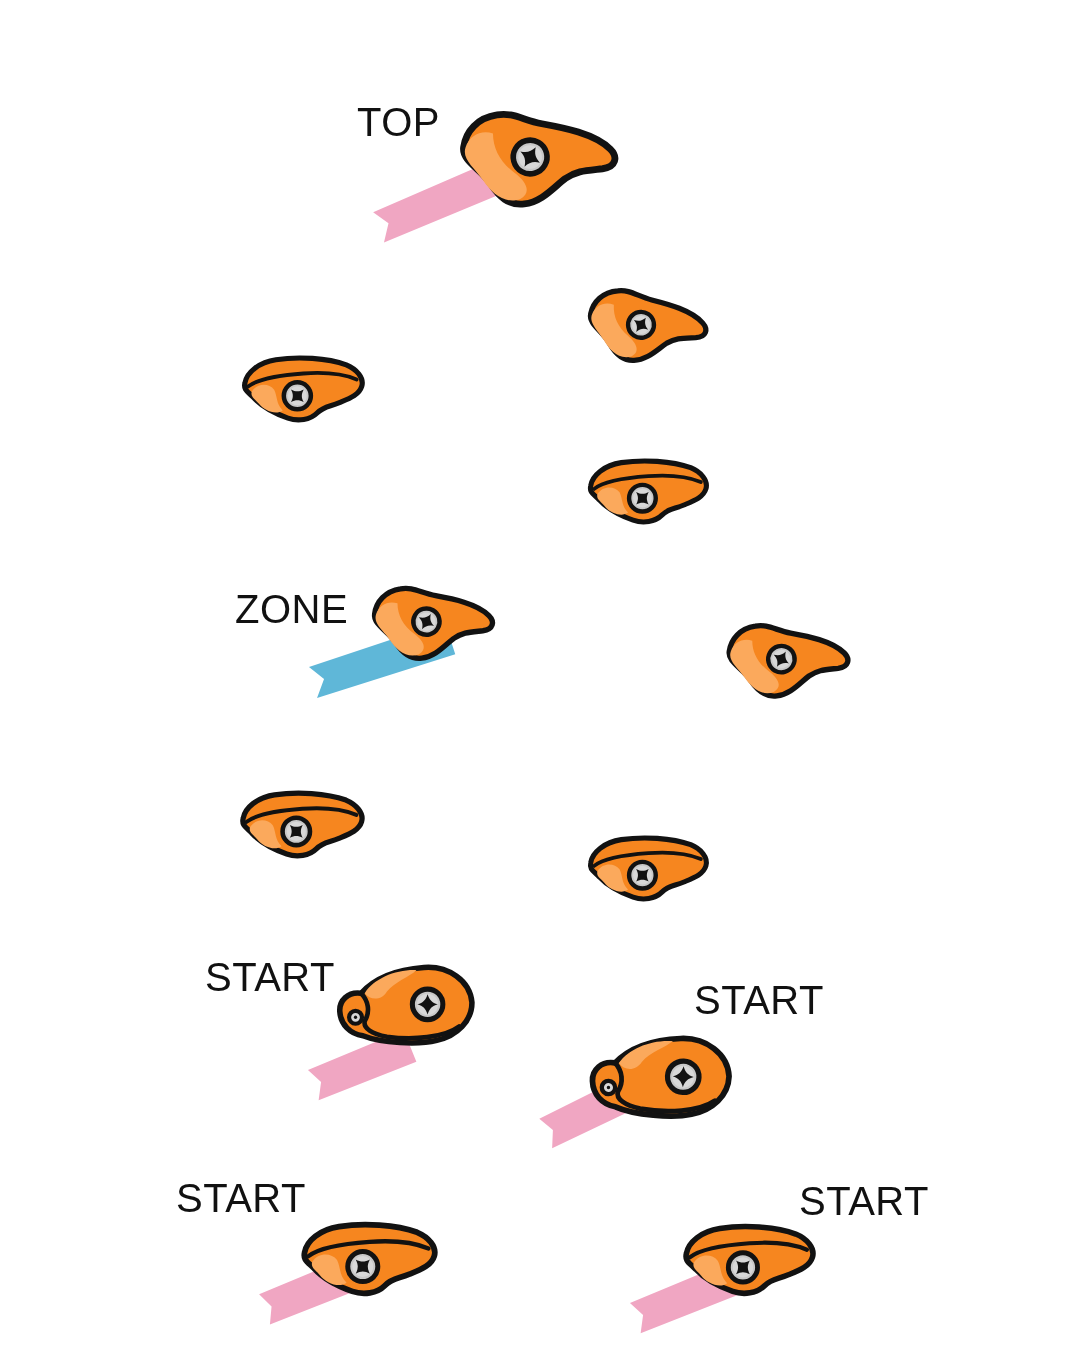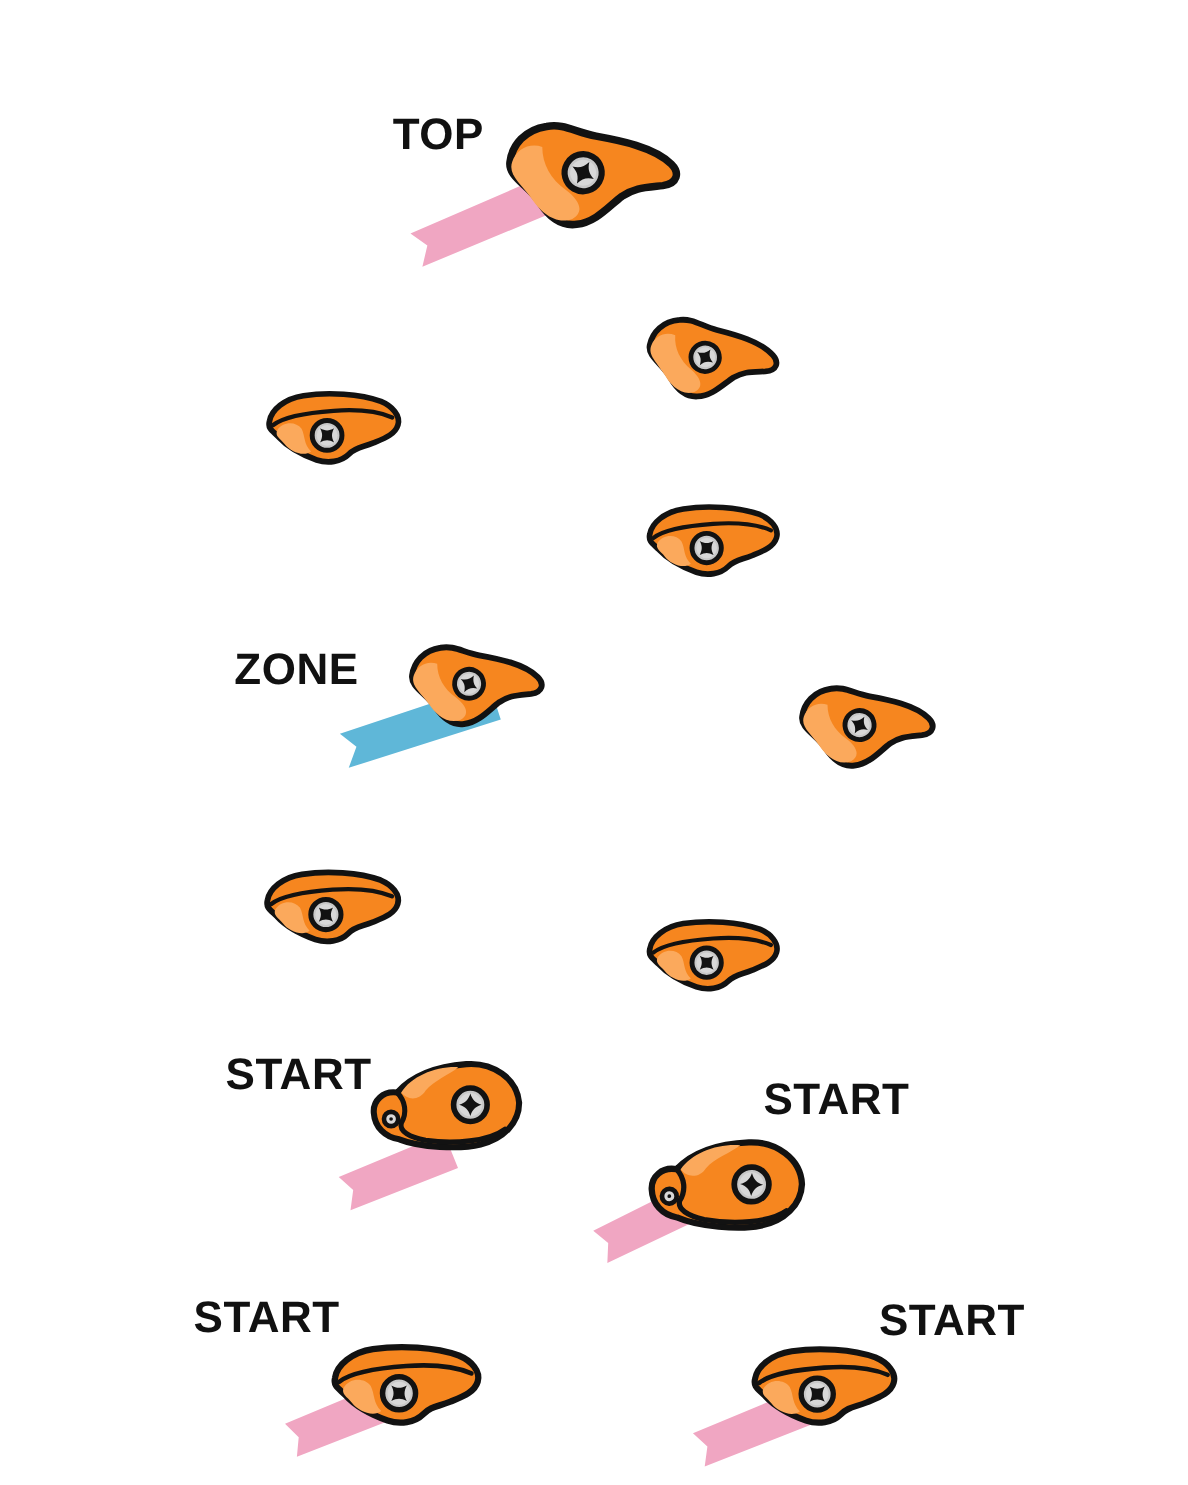--- a/index.html
+++ b/index.html
@@ -4,21 +4,21 @@
 <style>
   html,body{margin:0;padding:0;background:#fff;}
   .canvas{
     position:relative;width:1080px;height:1350px;overflow:hidden;
     background:#fff;font-family:"Liberation Sans", sans-serif;
   }
   .hold{position:absolute;overflow:visible;}
   .tape{position:absolute;overflow:visible;transform-origin:100% 50%;}
   .route-label{
     position:absolute;font-size:40px;line-height:40px;letter-spacing:0.5px;
-    color:var(--label-text,#111);white-space:nowrap;font-weight:700;
+    color:var(--label-text,#111);white-space:nowrap;font-weight:400;
   }
   .defs-svg{position:absolute;width:0;height:0;overflow:hidden;}
 </style>
 </head>
 <body>
 
 <div class="canvas">
 
   <svg class="defs-svg" aria-hidden="true">
     <defs>
@@ -108,19 +108,19 @@
       <use href="#hold-blob"></use>
     </svg>
   <svg class="hold" style="left:297px;top:1218px;width:143px;height:81px">
       <use href="#hold-edge"></use>
     </svg>
   <svg class="hold" style="left:679px;top:1220px;width:139px;height:79px">
       <use href="#hold-edge"></use>
     </svg>
 
   <div class="route-label" style="left:357px;top:102px">TOP</div>
-  <div class="route-label" style="left:213px;top:589px">ZONE</div>
+  <div class="route-label" style="left:235px;top:589px">ZONE</div>
   <div class="route-label" style="left:205px;top:957px">START</div>
   <div class="route-label" style="left:694px;top:980px">START</div>
   <div class="route-label" style="left:176px;top:1178px">START</div>
   <div class="route-label" style="left:799px;top:1181px">START</div>
 
 </div>
 
 </body></html>

